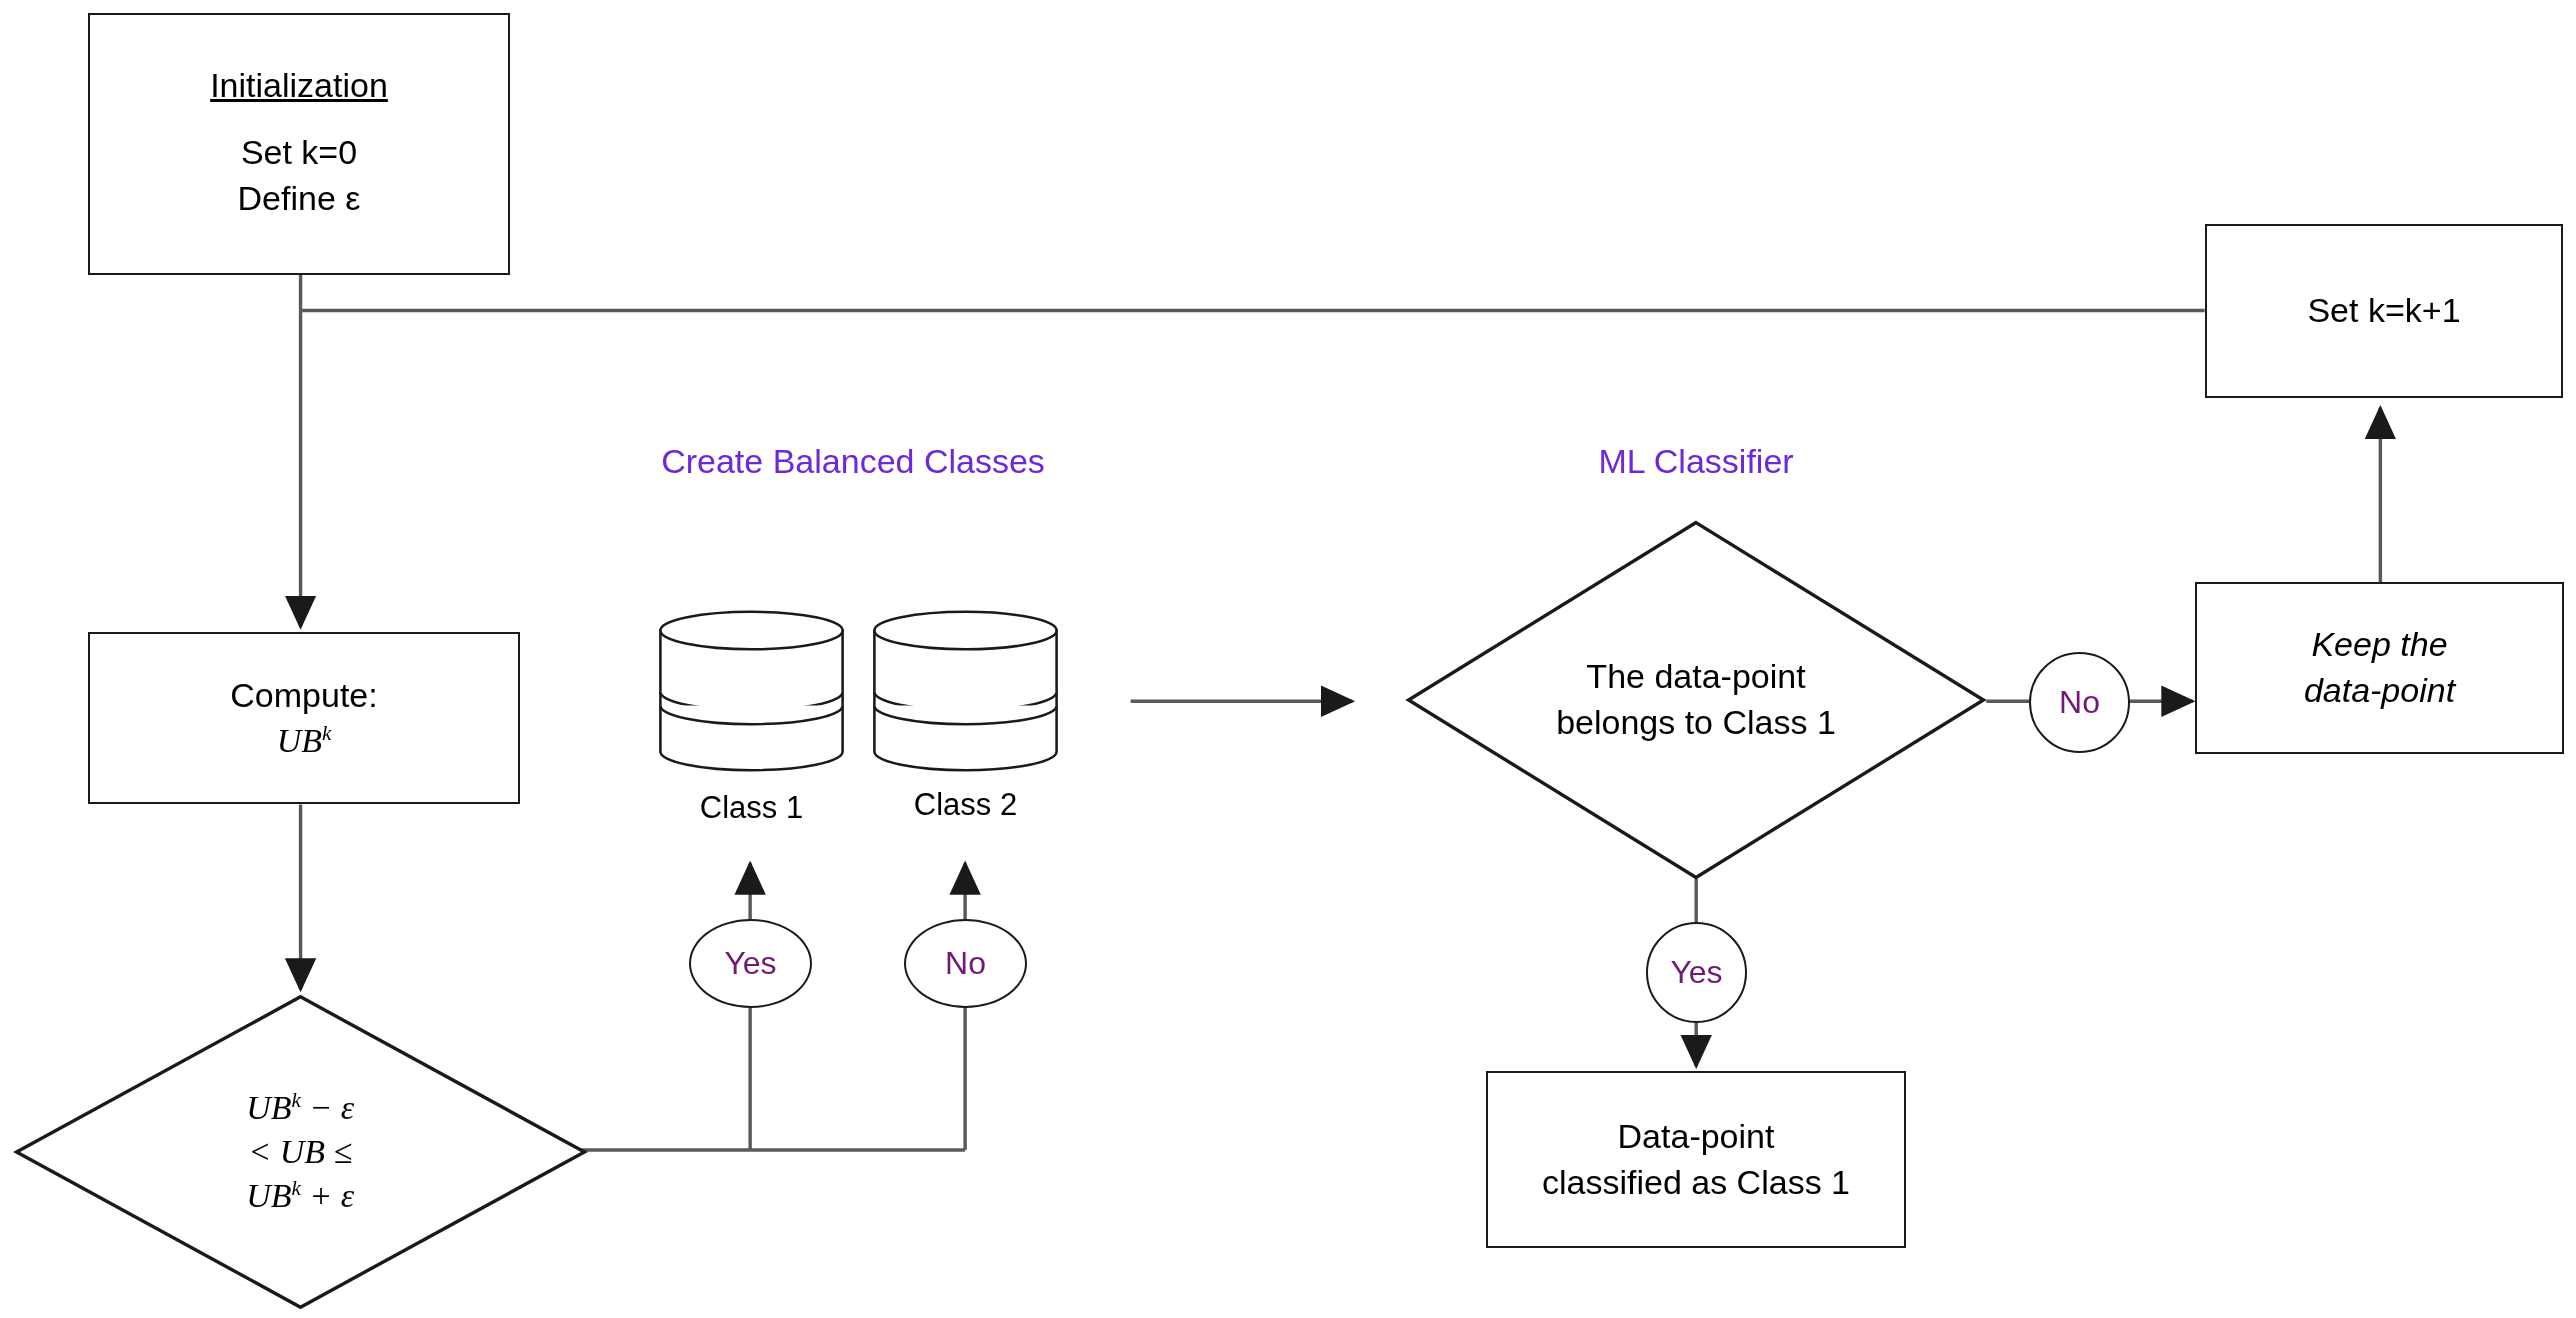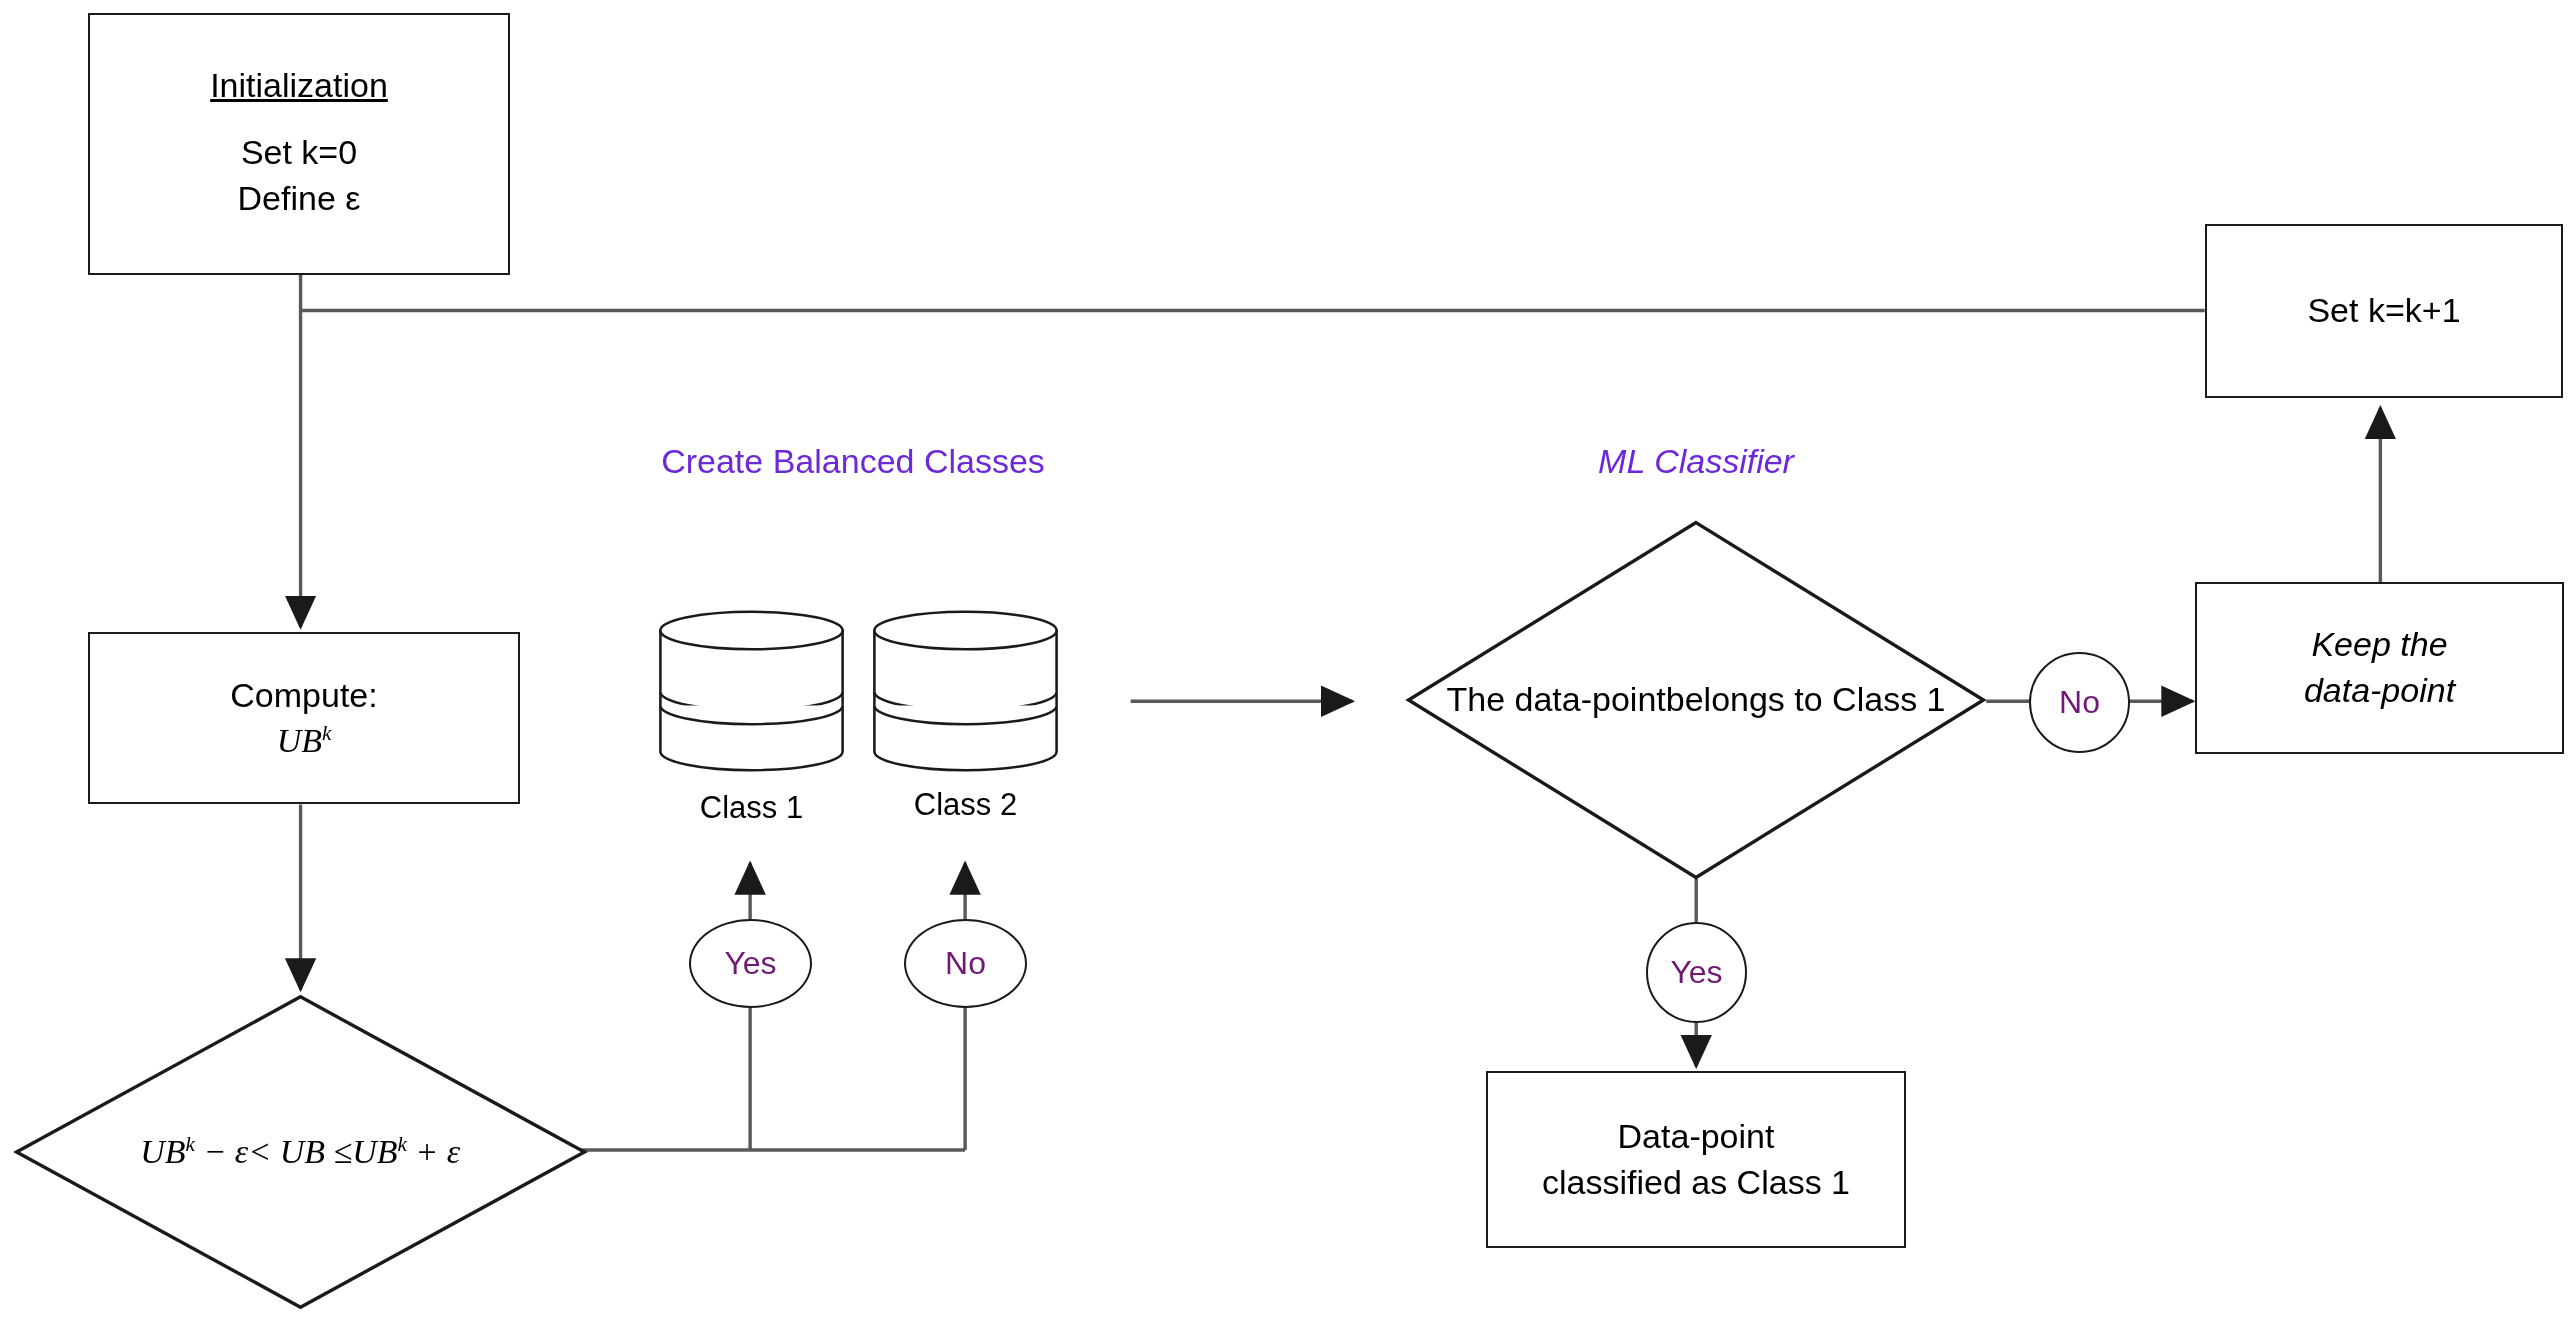--- a/index.html
+++ b/index.html
@@ -96,21 +96,21 @@
     top: 0;
     overflow: visible;
   }
   .diamond-text {
     position: absolute;
     left: 0;
     top: 0;
     width: 100%;
     height: 100%;
     display: flex;
-    flex-direction: row;
+    flex-direction: column;
     align-items: center;
     justify-content: center;
     text-align: center;
     color: #000000;
   }
   .cyl {
     position: absolute;
   }
 </style>
 </head>
@@ -208,21 +208,21 @@
   <div class="cyl-label" style="left:871px; top:787px; width:189px;">Class 2</div>
 
   <div class="ellipse" style="left:689px; top:919px; width:123px; height:89px;">
     <span>Yes</span>
   </div>
 
   <div class="ellipse" style="left:904px; top:919px; width:123px; height:89px;">
     <span>No</span>
   </div>
 
-  <div class="caption" style="left:1440px; top:442px; width:512px;font-style:italic;">ML Classifier</div>
+  <div class="caption" style="left:1440px; top:442px; width:512px;">ML Classifier</div>
 
   <div class="diamond-wrap" style="left:1406px; top:520px; width:580px; height:360px;">
     <svg width="580" height="360" viewBox="0 0 680 422">
       <polygon points="340,3 677,211 340,419 3,211" fill="#ffffff" stroke="#1a1a1a" stroke-width="4"></polygon>
     </svg>
     <div class="diamond-text">
       <div class="ln">The data-point</div>
       <div class="ln">belongs to Class 1</div>
     </div>
   </div>

